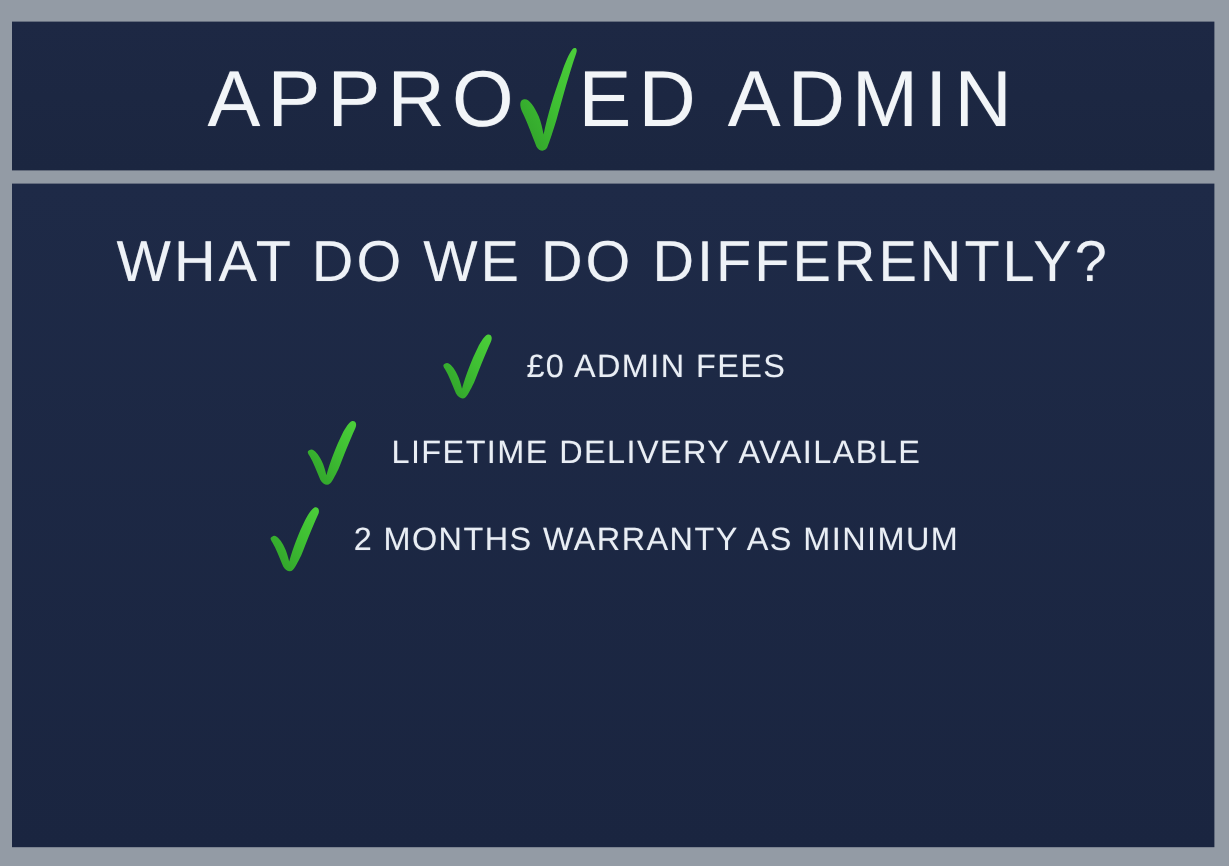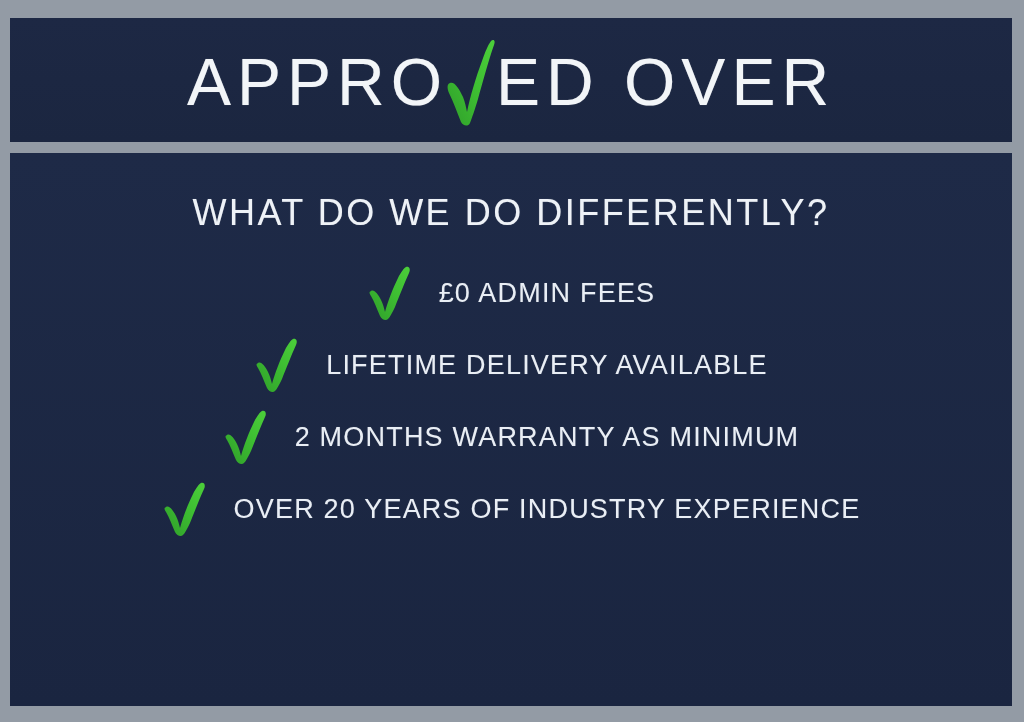--- a/index.html
+++ b/index.html
@@ -80,21 +80,21 @@
     background: #1c2742;
     background: linear-gradient(180deg,#1e2a47 0%, #1a2540 100%);
     display: flex;
     flex-direction: column;
     align-items: center;
     padding-top: 42px;
     overflow: hidden;
   }
 
   .headline {
-    font-size: 36px;
+    font-size: 48px;
     font-weight: 300;
     color: #eef2f7;
     letter-spacing: 2.5px;
     line-height: 1;
     text-shadow: 0 0 1px rgba(255,255,255,0.3);
     margin-bottom: 26px;
   }
 
   
   .feature-list {
@@ -150,21 +150,21 @@
             </linearGradient>
           </defs>
           <path d="M6 44 C 10 42, 15 49, 19 58 C 21 63, 22 68, 23 73
                    C 26 58, 32 38, 38 22 C 41 13, 44 6, 47 2
                    C 49 0, 52 1, 50 6 C 45 20, 39 42, 34 60
                    C 31 70, 28 79, 26 84 C 24 88, 19 87, 17 83
                    C 13 73, 9 62, 5 54 C 3 49, 3 45, 6 44 Z" fill="url(#gLogo)"></path>
         </svg>
       </span>
 
-      <span class="logo-text">ED OVER</span>
+      <span class="logo-text">ED ADMIN</span>
     </div>
   </div>
 
   <div class="divider"></div>
 
   <div class="body-panel">
 
     <div class="headline">WHAT DO WE DO DIFFERENTLY?</div>
 
     <div class="feature-list">
@@ -209,29 +209,17 @@
             <path d="M4 24 C 7 22, 11 27, 14 33 C 16 37, 17 41, 18 45
                      C 21 34, 26 21, 31 11 C 34 5, 37 1, 39 0
                      C 42 -1, 44 2, 42 6 C 37 17, 32 30, 28 40
                      C 25 46, 23 50, 21 52 C 19 54, 15 53, 13 49
                      C 10 42, 7 34, 4 29 C 2 26, 2 25, 4 24 Z" fill="url(#g1)"></path>
           </svg>
         </span>
         <span class="feature-text">2 MONTHS WARRANTY AS MINIMUM</span>
       </div>
 
-      <div class="feature-row">
-        <span class="tick">
-          <svg viewBox="0 0 46 52" xmlns="http://www.w3.org/2000/svg" aria-hidden="true">
-            <path d="M4 24 C 7 22, 11 27, 14 33 C 16 37, 17 41, 18 45
-                     C 21 34, 26 21, 31 11 C 34 5, 37 1, 39 0
-                     C 42 -1, 44 2, 42 6 C 37 17, 32 30, 28 40
-                     C 25 46, 23 50, 21 52 C 19 54, 15 53, 13 49
-                     C 10 42, 7 34, 4 29 C 2 26, 2 25, 4 24 Z" fill="url(#g1)"></path>
-          </svg>
-        </span>
-        <span class="feature-text">OVER 20 YEARS OF INDUSTRY EXPERIENCE</span>
-      </div>
 
 
     </div>
   </div>
 </div>
 
 </body></html>

